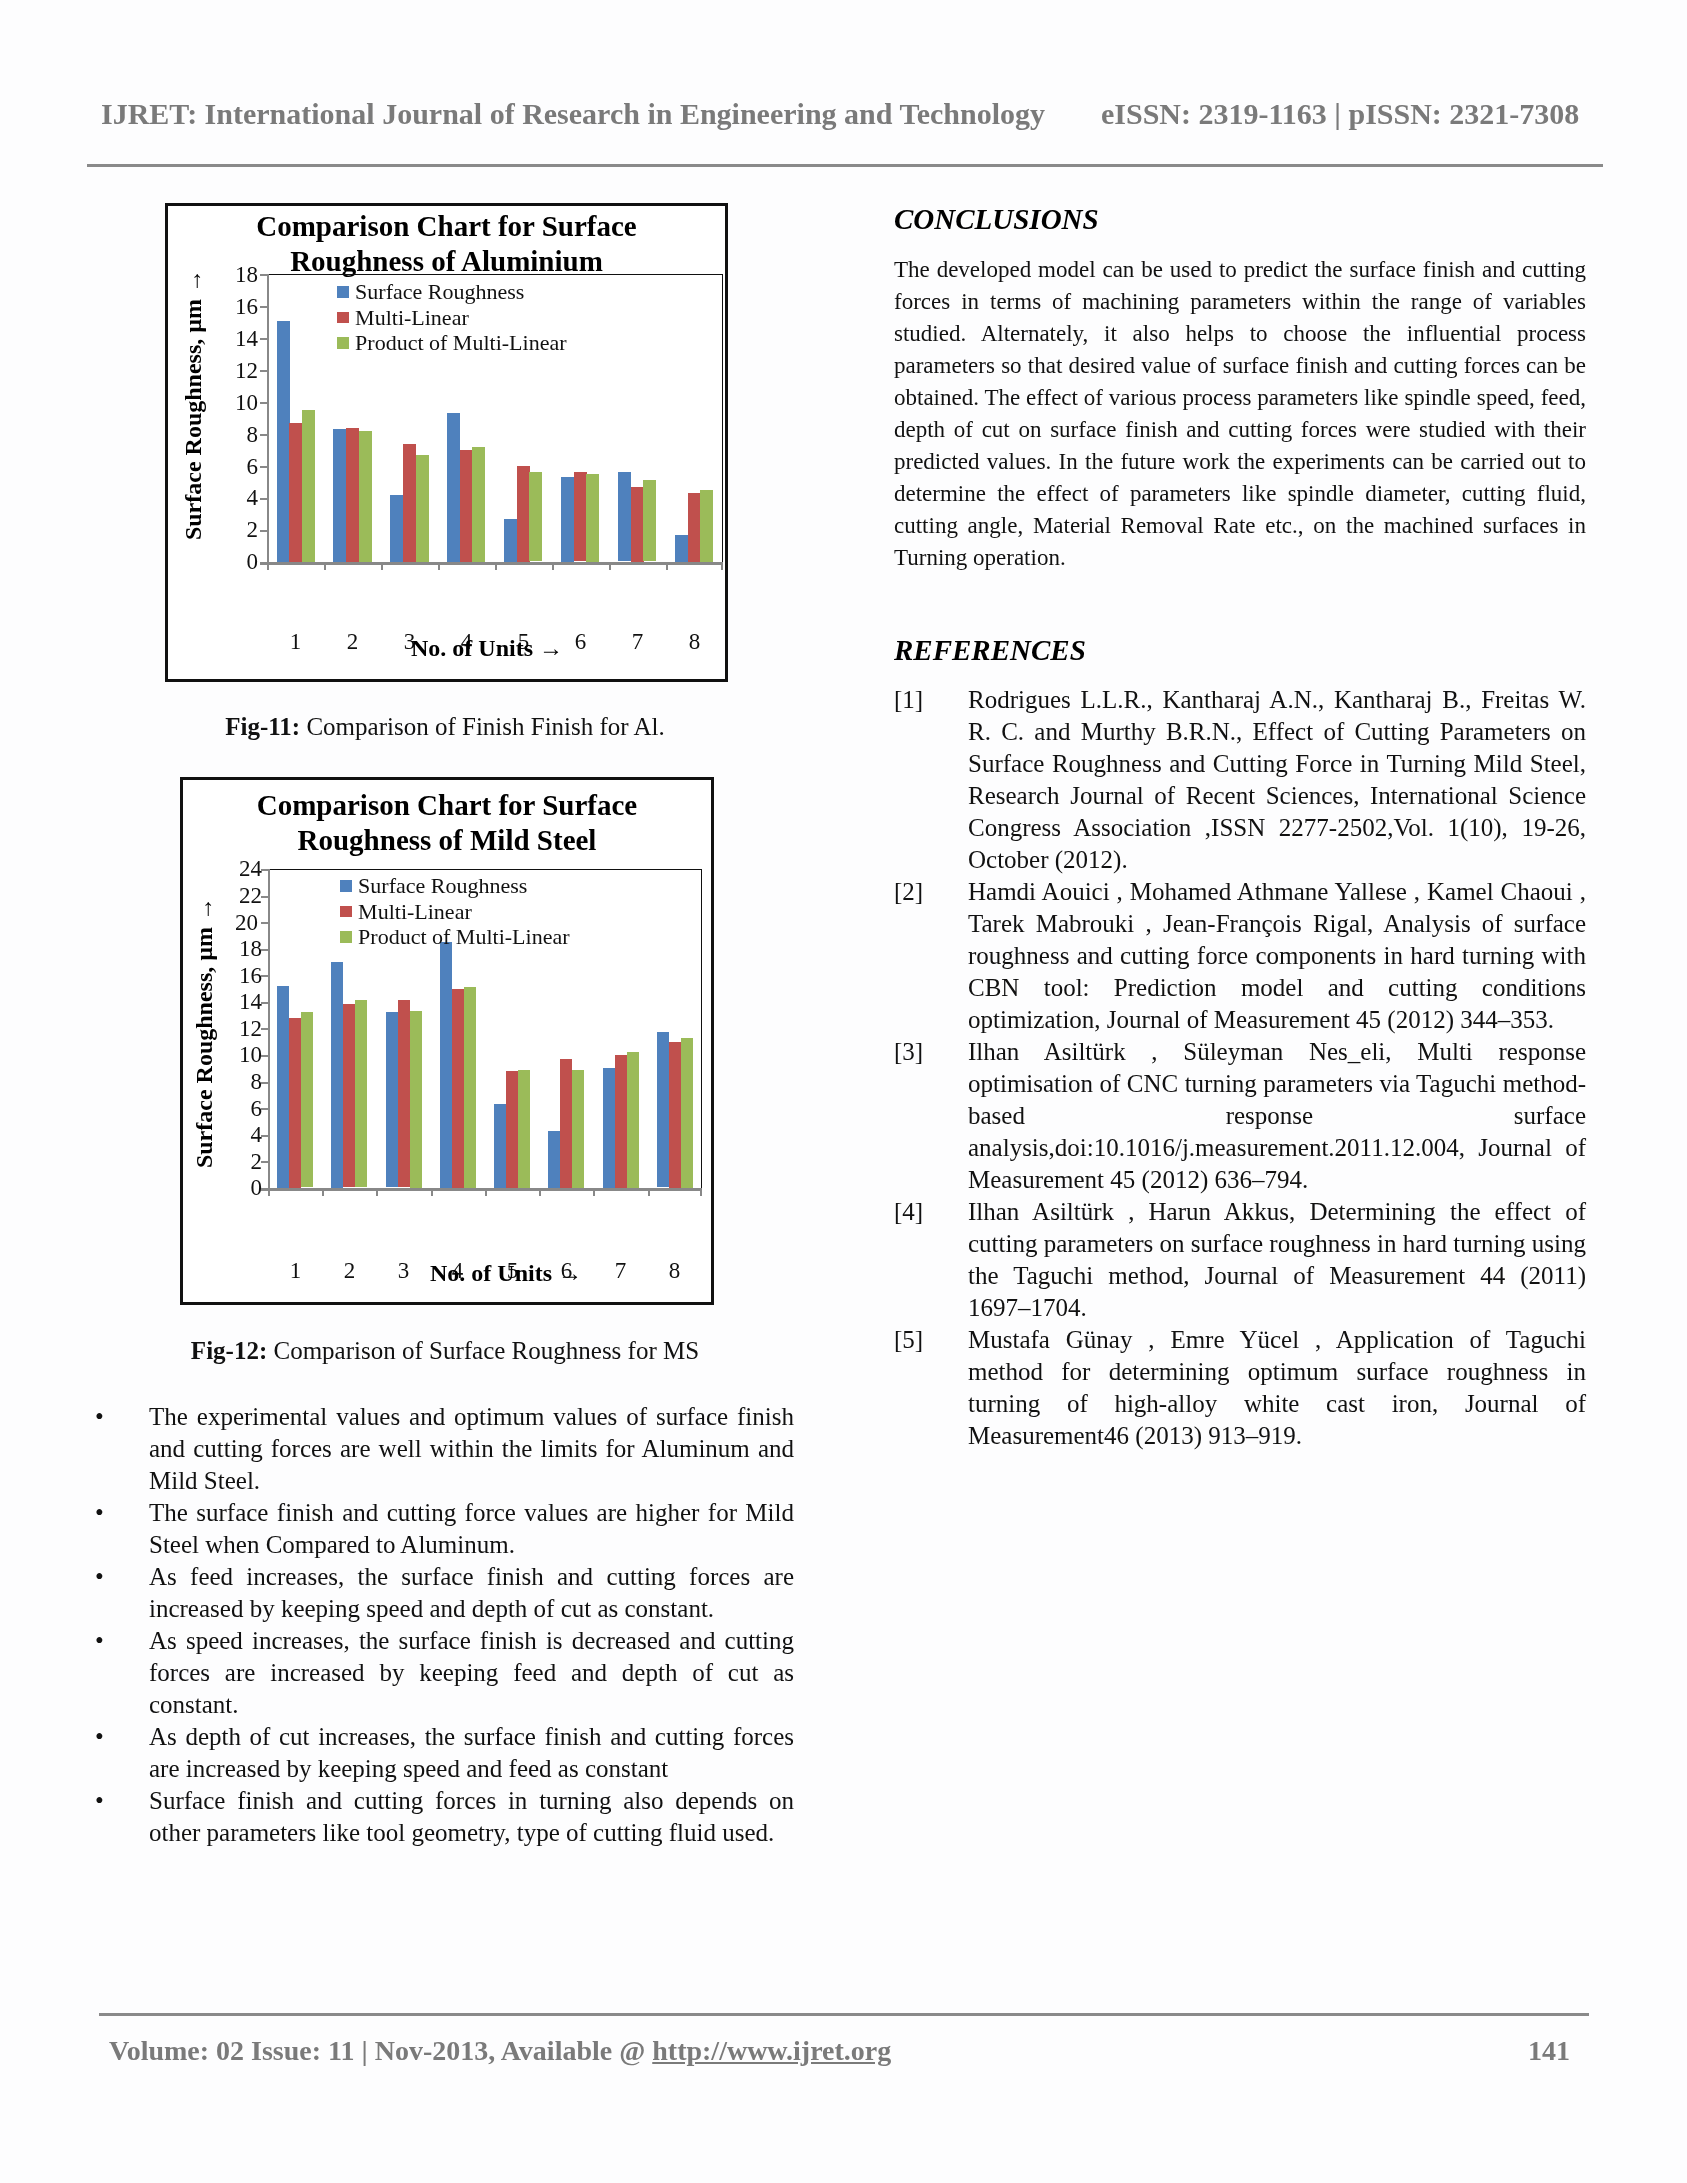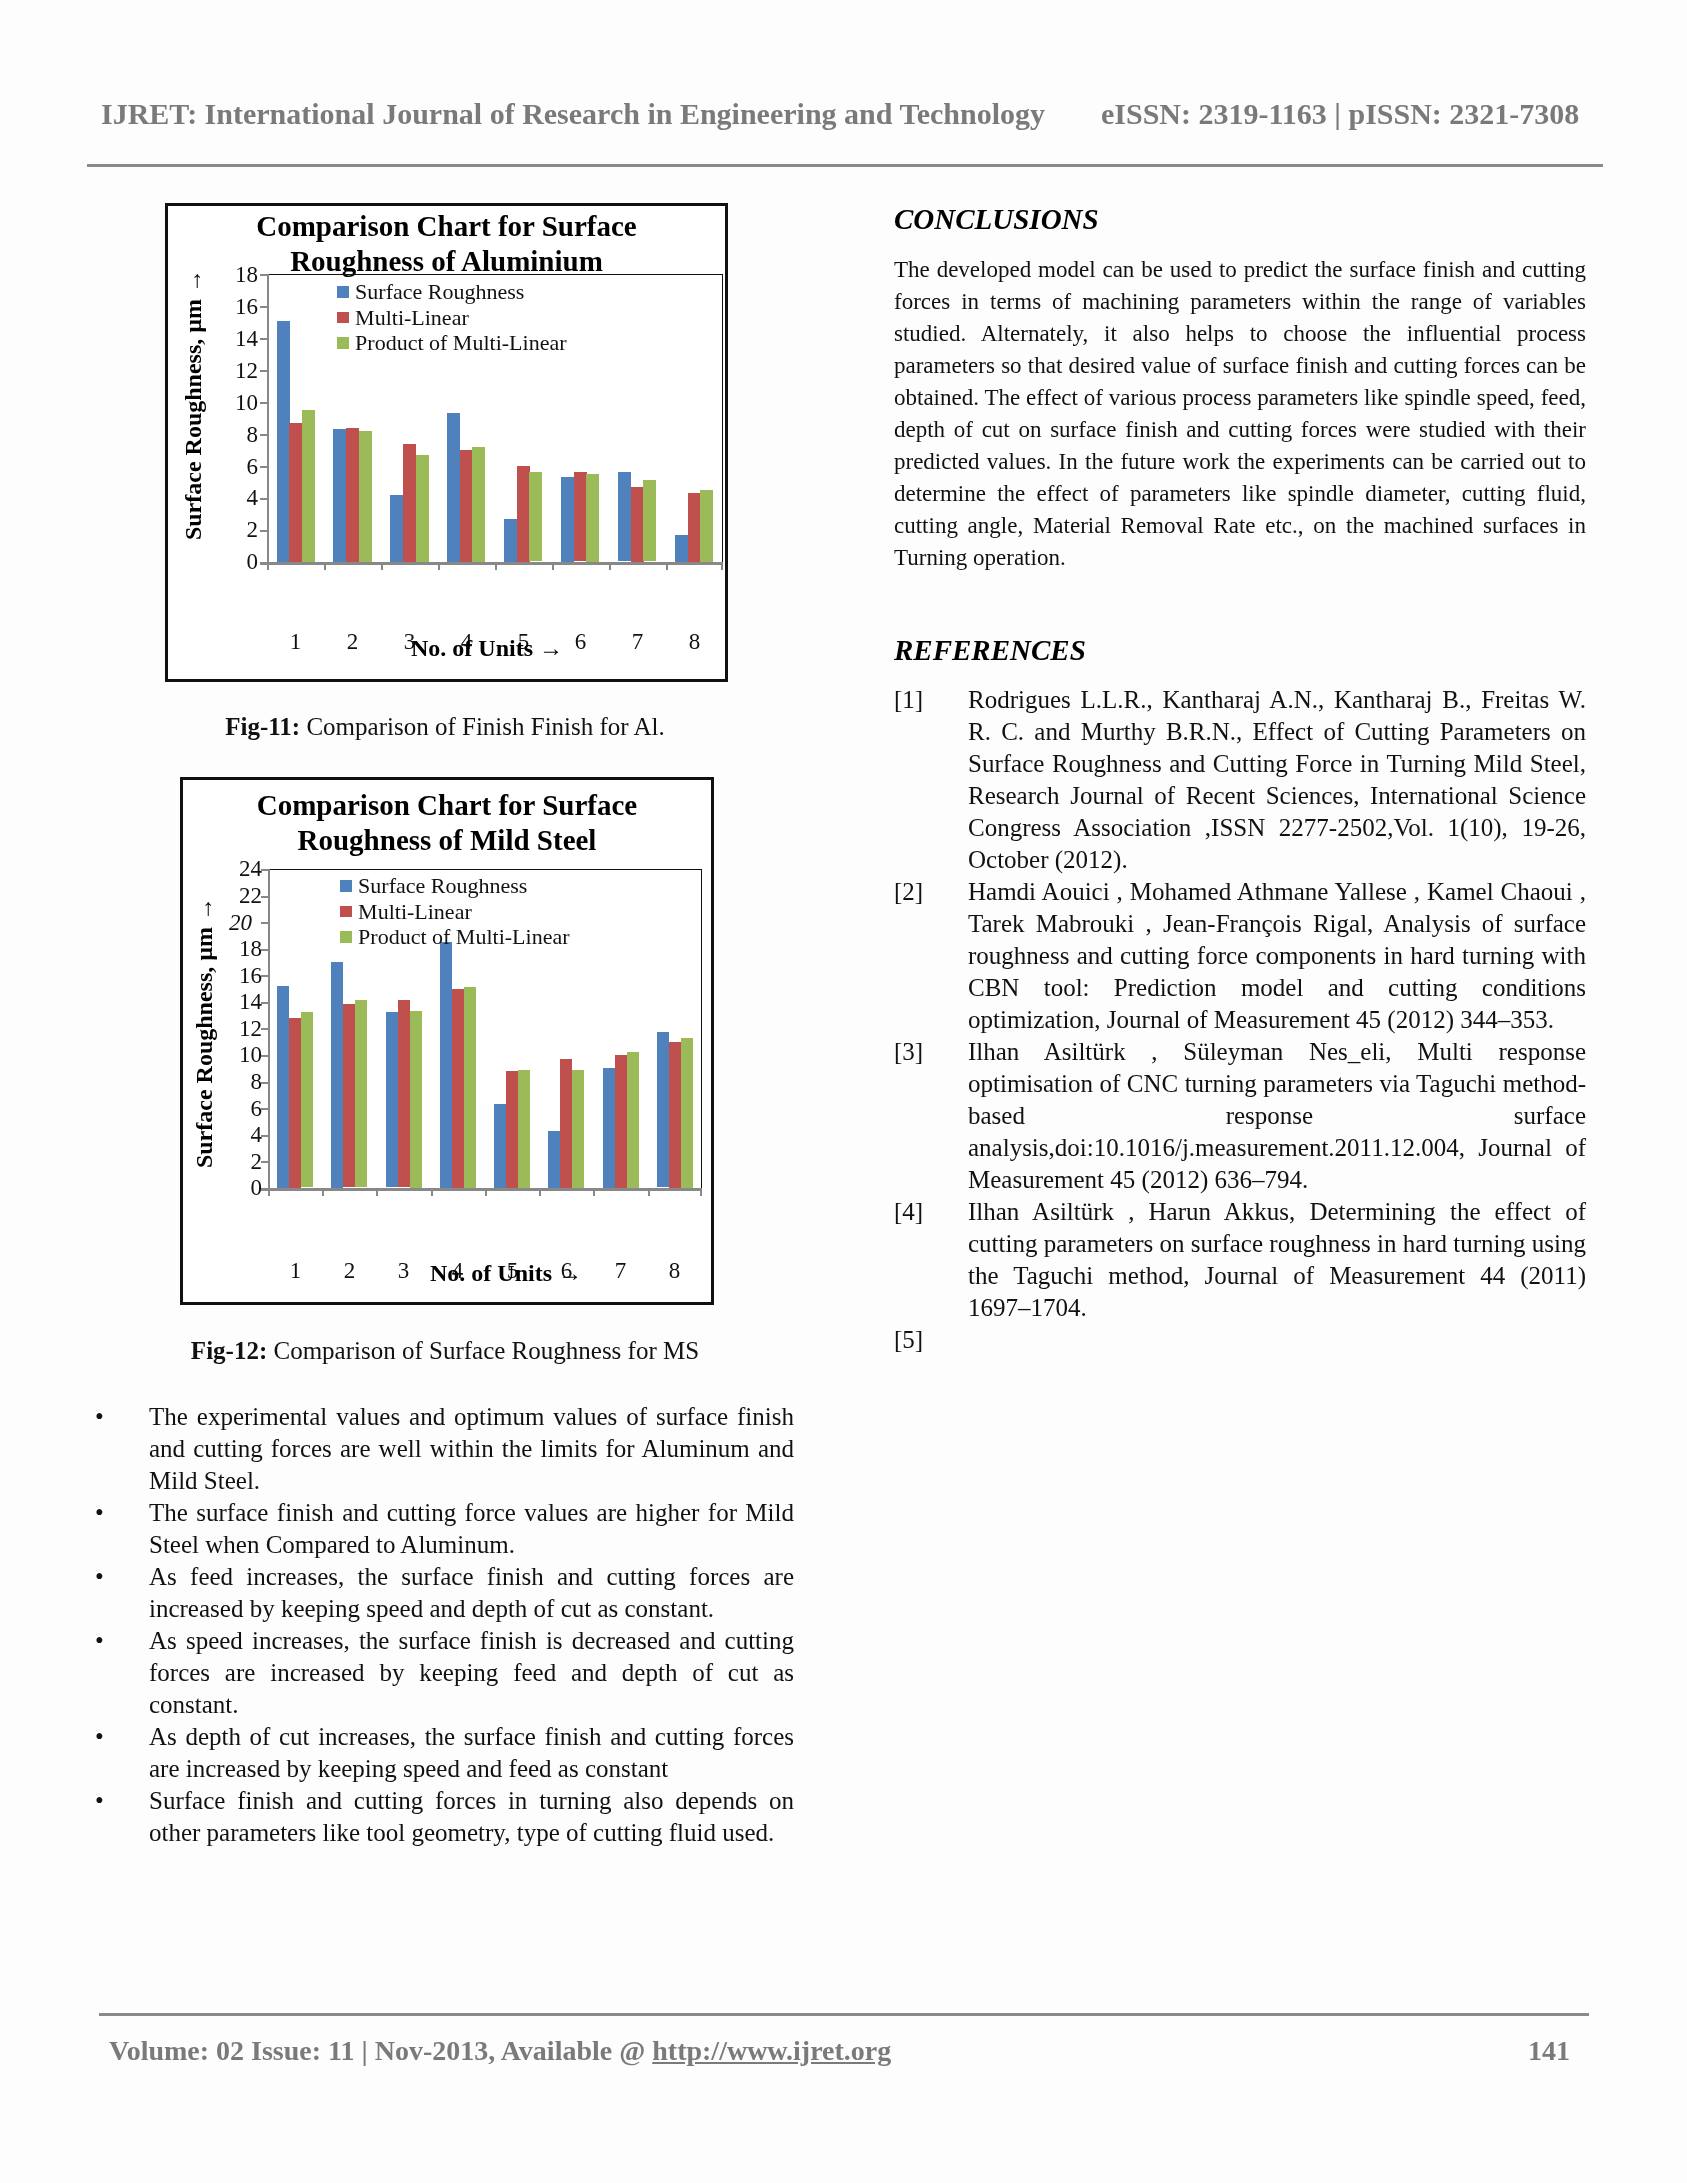--- a/index.html
+++ b/index.html
@@ -165,21 +165,21 @@
     <div class="ytick" style="left: 38px; top: 263px;">10</div>
     <div class="axis-x" style="left: 78px; top: 275px; width: 6.6px; height: 1.6px;"></div>
     <div class="ytick" style="left: 38px; top: 237px;">12</div>
     <div class="axis-x" style="left: 78px; top: 248px; width: 6.6px; height: 1.6px;"></div>
     <div class="ytick" style="left: 38px; top: 210px;">14</div>
     <div class="axis-x" style="left: 78px; top: 222px; width: 6.6px; height: 1.6px;"></div>
     <div class="ytick" style="left: 38px; top: 184px;">16</div>
     <div class="axis-x" style="left: 78px; top: 195px; width: 6.6px; height: 1.6px;"></div>
     <div class="ytick" style="left: 38px; top: 157px;">18</div>
     <div class="axis-x" style="left: 78px; top: 169px; width: 6.6px; height: 1.6px;"></div>
-    <div class="ytick" style="left: 28px; top: 131px; font-style: italic;">20</div>
+    <div class="ytick" style="left: 34px; top: 131px;">20</div>
     <div class="axis-x" style="left: 78px; top: 142px; width: 6.6px; height: 1.6px;"></div>
     <div class="ytick" style="left: 38px; top: 104px;">22</div>
     <div class="axis-x" style="left: 78px; top: 116px; width: 6.6px; height: 1.6px;"></div>
     <div class="ytick" style="left: 38px; top: 77px;">24</div>
     <div class="axis-x" style="left: 78px; top: 89px; width: 6.6px; height: 1.6px;"></div>
     <div class="abs" title="Surface Roughness: 15.2" style="left: 94px; top: 206px; width: 12px; height: 202px; background: rgb(79, 129, 189);"></div>
     <div class="abs" title="Multi-Linear: 12.8" style="left: 106px; top: 238px; width: 12px; height: 170px; background: rgb(192, 80, 77);"></div>
     <div class="abs" title="Product of Multi-Linear: 13.2" style="left: 118px; top: 232px; width: 12px; height: 175px; background: rgb(155, 187, 89);"></div>
     <div class="xtick-mark" style="left: 85px; top: 408px;"></div>
     <div class="xtick-label" style="left: 96px; top: 478px;">1</div>
@@ -255,21 +255,21 @@
   <div class="body-text" style="margin-top:18px;">The developed model can be used to predict the surface finish and cutting forces in terms of machining parameters within the range of variables studied. Alternately, it also helps to choose the influential process parameters so that desired value of surface finish and cutting forces can be obtained. The effect of various process parameters like spindle speed, feed, depth of cut on surface finish and cutting forces were studied with their predicted values. In the future work the experiments can be carried out to determine the effect of parameters like spindle diameter, cutting fluid, cutting angle, Material Removal Rate etc., on the machined surfaces in Turning operation.</div>
 </div>
 
 <div class="abs" style="left:894px; top:634px; width:692px;">
   <div class="sec-head">REFERENCES</div>
   <div id="ref-list" style="margin-top:16.5px;">
       <div class="ref"><span class="num">[1]</span><span>Rodrigues L.L.R., Kantharaj A.N., Kantharaj B., Freitas W. R. C. and Murthy B.R.N., Effect of Cutting Parameters on Surface Roughness and Cutting Force in Turning Mild Steel, Research Journal of Recent Sciences, International Science Congress Association ,ISSN 2277-2502,Vol. 1(10), 19-26, October (2012).</span></div>
       <div class="ref"><span class="num">[2]</span><span>Hamdi Aouici , Mohamed Athmane Yallese , Kamel Chaoui , Tarek Mabrouki , Jean-François Rigal, Analysis of surface roughness and cutting force components in hard turning with CBN tool: Prediction model and cutting conditions optimization, Journal of Measurement 45 (2012) 344–353.</span></div>
       <div class="ref"><span class="num">[3]</span><span>Ilhan Asiltürk , Süleyman Nes_eli, Multi response optimisation of CNC turning parameters via Taguchi method-based response surface analysis,doi:10.1016/j.measurement.2011.12.004, Journal of Measurement 45 (2012) 636–794.</span></div>
       <div class="ref"><span class="num">[4]</span><span>Ilhan Asiltürk , Harun Akkus, Determining the effect of cutting parameters on surface roughness in hard turning using the Taguchi method, Journal of Measurement 44 (2011) 1697–1704.</span></div>
-      <div class="ref"><span class="num">[5]</span></div>
+      <div class="ref"><span class="num">[5]</span><span>Mustafa Günay , Emre Yücel , Application of Taguchi method for determining optimum surface roughness in turning of high-alloy white cast iron, Journal of Measurement46 (2013) 913–919.</span></div>
     </div>
 </div>
 
 <div class="abs rule" style="left:99px; top:2013px; width:1490px;"></div>
 <div class="abs footer-text" style="left:101px; top:2035px;margin-left:8px;">
   <span>Volume: 02 Issue: 11 | Nov-2013, Available @ </span><a>http://www.ijret.org</a>
 </div>
 <div class="abs footer-text" style="left:1528px; top:2035px;">141</div>
 
 

